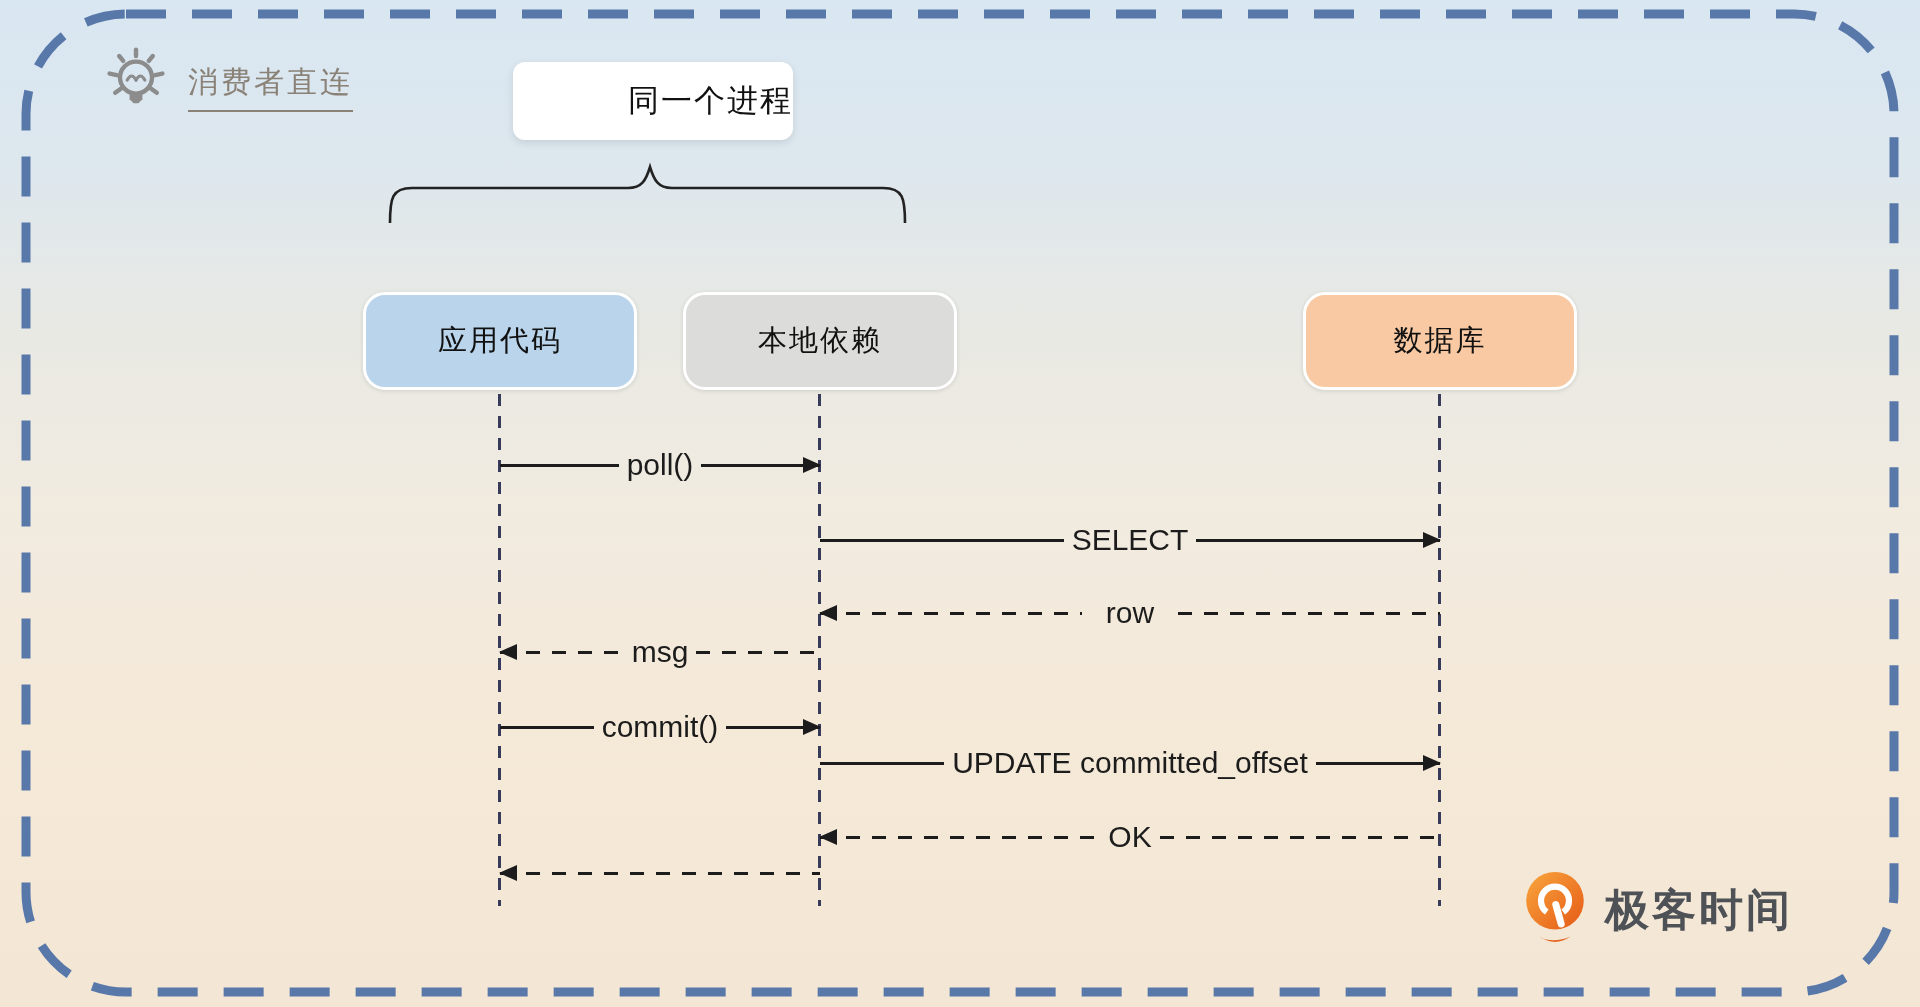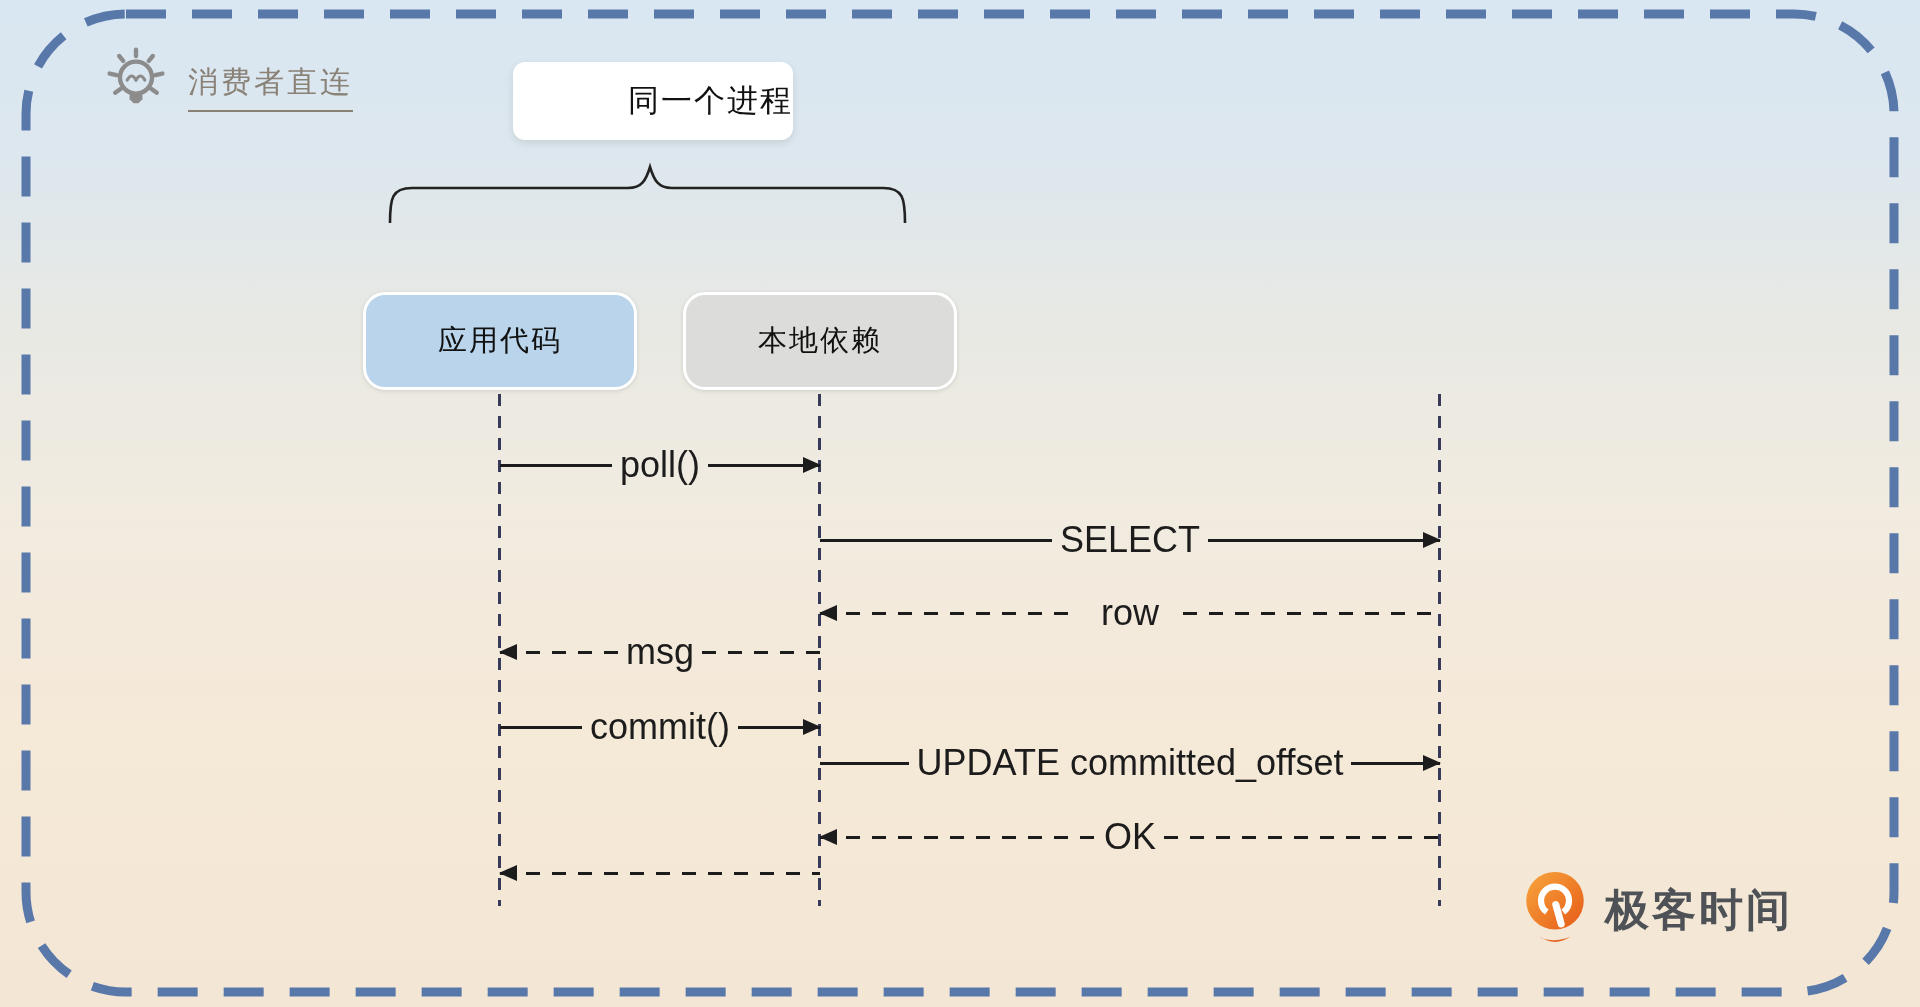--- a/index.html
+++ b/index.html
@@ -47,21 +47,21 @@
   }
   #lifeline-app{left:498px;}
   #lifeline-dep{left:818px;}
   #lifeline-db{left:1438px;}
 
   .msg{position:absolute;height:40px;display:flex;align-items:center;}
   .msg .seg{flex:1;height:3px;}
   .msg .seg.solid{background:#1c1c1c;}
   .msg .seg.dashed{background:repeating-linear-gradient(90deg,#1c1c1c 0 14px,transparent 14px 26px);}
   .msg .lbl{
-    font-size:36px;color:#1c1c1c;padding:0 8px;white-space:nowrap;line-height:40px;
+    font-size:30px;color:#1c1c1c;padding:0 8px;white-space:nowrap;line-height:40px;
   }
   .msg .head{position:absolute;top:50%;width:0;height:0;
     border-top:8px solid transparent;border-bottom:8px solid transparent;}
   .msg .head.right{right:-1px;transform:translateY(-50%);border-left:18px solid #1c1c1c;}
   .msg .head.left{left:-1px;transform:translateY(-50%);border-right:18px solid #1c1c1c;}
 
   .brand{position:absolute;left:1516px;top:868px;display:flex;align-items:center;gap:11px;}
   .brand-svg{width:78px;height:84px;flex:0 0 auto;}
   .brand-text{font-size:44px;font-weight:600;color:#4e5257;letter-spacing:3px;white-space:nowrap;}
 </style>
@@ -100,20 +100,23 @@
   <svg class="frame-svg" width="1920" height="1007">
     <path d="M390,223 C390,198 392,188 412,188 L628,188 C642,188 646,180 650,167
              C654,180 658,188 672,188 L883,188 C903,188 905,198 905,223" fill="none" stroke="#222" stroke-width="2.6"></path>
   </svg>
 
   <div class="actor" id="actor-dep" style="background: rgb(220, 220, 218);">
     <span>本地依赖</span>
   </div>
   <div class="actor" id="actor-app" style="background: rgb(185, 212, 235);">
     <span>应用代码</span>
+  </div>
+  <div class="actor" id="actor-db" style="background: rgb(248, 201, 162);">
+    <span>数据库</span>
   </div>
 
   <div class="lifeline" id="lifeline-app"></div>
   <div class="lifeline" id="lifeline-dep"></div>
   <div class="lifeline" id="lifeline-db"></div>
 
   <div id="messages">
       <div class="msg" style="left: 500px; width: 320px; top: 445px;">
         <div class="seg solid"></div>
         <span class="lbl">poll()</span>

